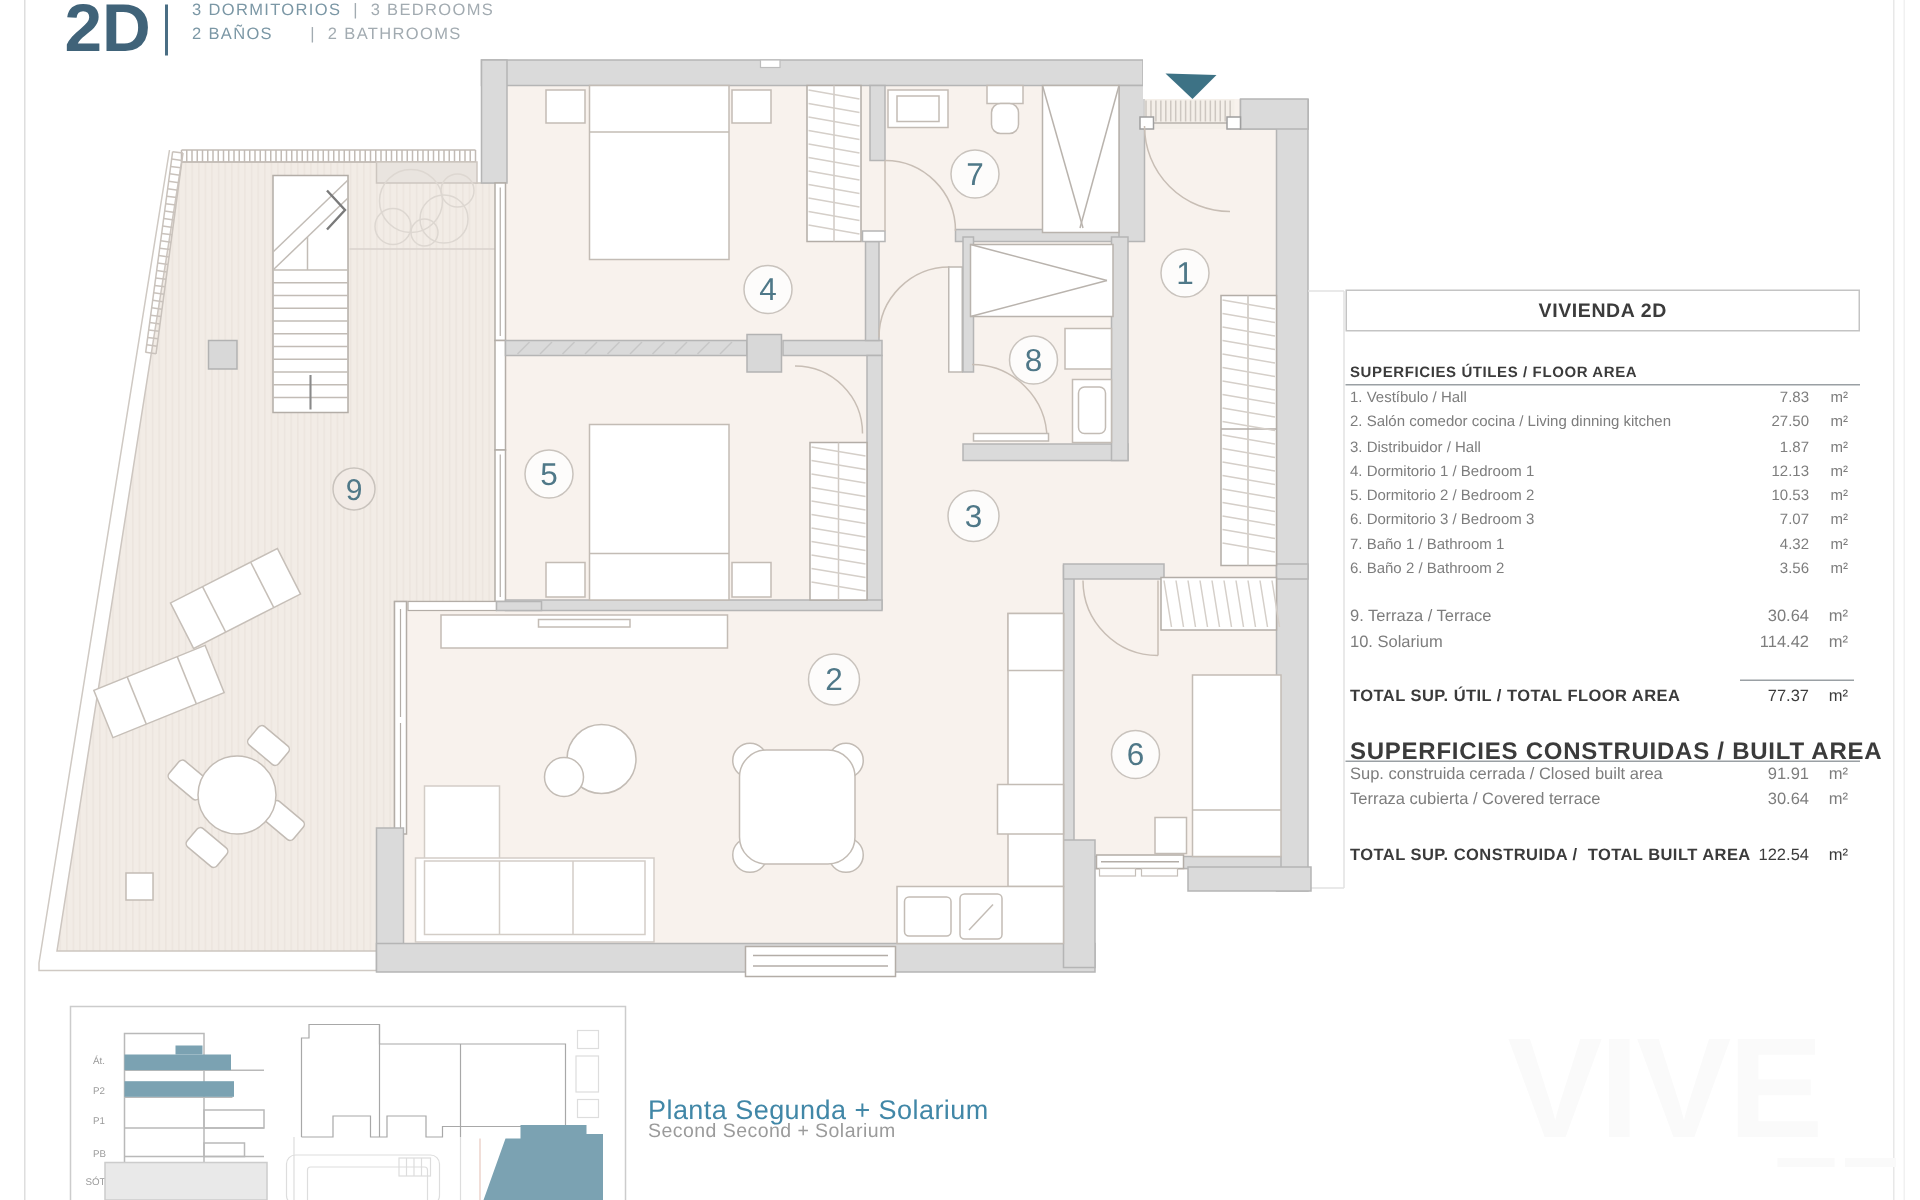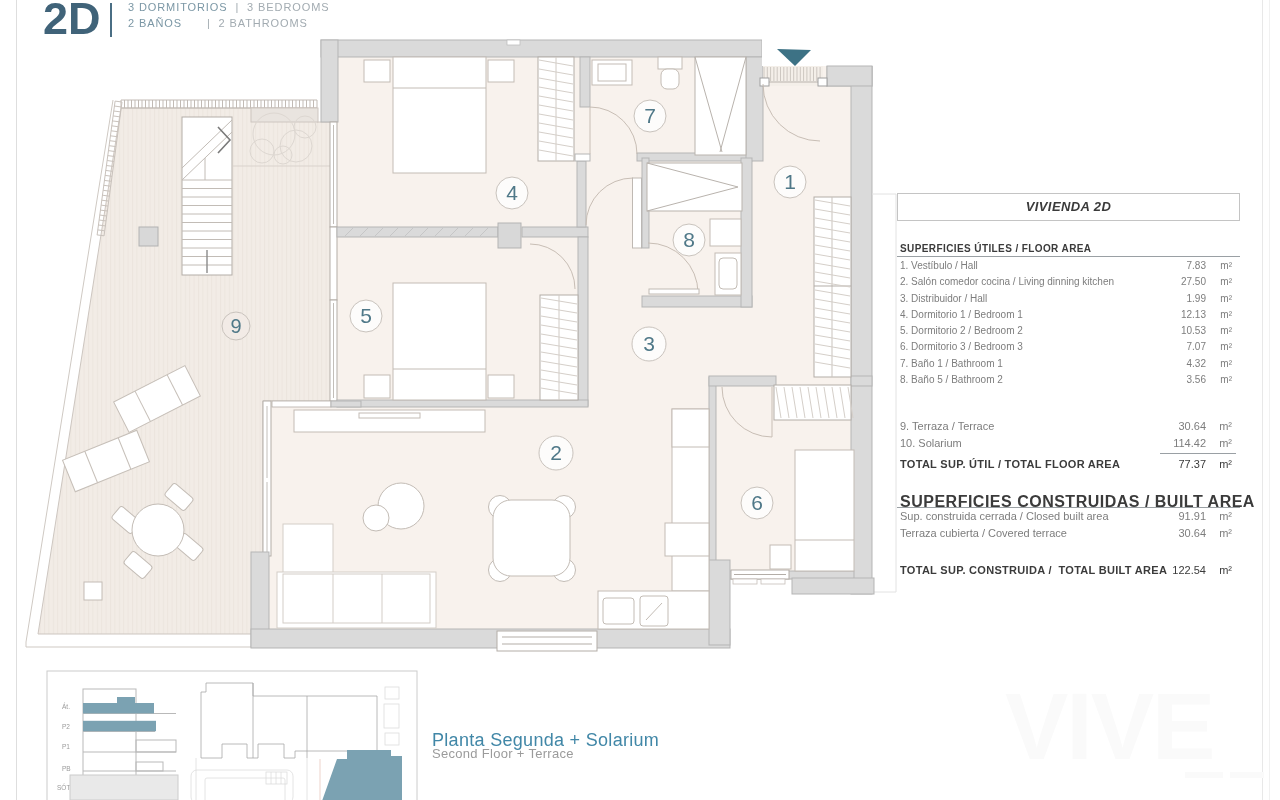--- a/index.html
+++ b/index.html
@@ -515,40 +515,40 @@
     <circle cx="689" cy="240" r="16" fill="#fdfcfb" stroke="#c9c3bd" stroke-width="1"></circle>
     <text x="689" y="247" font-size="21" fill="#4f7888" text-anchor="middle" font-family="Liberation Sans">8</text>
   </g>
 
   <g>
     <circle cx="236" cy="326" r="14" fill="#f2ebe6" stroke="#c9c3bd" stroke-width="1"></circle>
     <text x="236" y="333" font-size="20" fill="#4f7888" text-anchor="middle" font-family="Liberation Sans">9</text>
   </g>
 </svg>
 
-<div class="abs" style="left:897px;top:193px;width:343px;font-style:italic;">
+<div class="abs" style="left:897px;top:193px;width:343px;">
 
   <div style="border:1px solid #c4c4c4;height:26px;line-height:26px;text-align:center;font-size:13px;font-weight:bold;color:#3b3b3b;letter-spacing:0.4px;">VIVIENDA 2D</div>
 </div>
 
 <div class="abs" style="left:900px;top:243px;font-size:10px;font-weight:bold;color:#3b3b3b;letter-spacing:0.4px;">SUPERFICIES ÚTILES / FLOOR AREA</div>
 <div class="abs" style="left:897px;top:256px;width:343px;border-top:1px solid #9aa0a4;"></div>
 
 <div class="abs" style="left:900px;top:260px;width:340px;font-size:10px;color:#7d7d7d;">
   <div style="position:relative;height:16.3px;"><span>1. Vestíbulo / Hall</span><span style="position:absolute;right:34px;">7.83</span><span style="position:absolute;right:8px;">m²</span></div>
   <div style="position:relative;height:16.3px;"><span>2. Salón comedor cocina / Living dinning kitchen</span><span style="position:absolute;right:34px;">27.50</span><span style="position:absolute;right:8px;">m²</span></div>
-  <div style="position:relative;height:16.3px;"><span>3. Distribuidor / Hall</span><span style="position:absolute;right:34px;">1.99</span><span style="position:absolute;right:8px;">m²</span></div>
+  <div style="position:relative;height:16.3px;"><span>3. Distribuidor / Hall</span><span style="position:absolute;right:34px;">1.87</span><span style="position:absolute;right:8px;">m²</span></div>
   <div style="position:relative;height:16.3px;"><span>4. Dormitorio 1 / Bedroom 1</span><span style="position:absolute;right:34px;">12.13</span><span style="position:absolute;right:8px;">m²</span></div>
   <div style="position:relative;height:16.3px;"><span>5. Dormitorio 2 / Bedroom 2</span><span style="position:absolute;right:34px;">10.53</span><span style="position:absolute;right:8px;">m²</span></div>
   <div style="position:relative;height:16.3px;"><span>6. Dormitorio 3 / Bedroom 3</span><span style="position:absolute;right:34px;">7.07</span><span style="position:absolute;right:8px;">m²</span></div>
   <div style="position:relative;height:16.3px;"><span>7. Baño 1 / Bathroom 1</span><span style="position:absolute;right:34px;">4.32</span><span style="position:absolute;right:8px;">m²</span></div>
-  <div style="position:relative;height:16.3px;"><span>8. Baño 5 / Bathroom 2</span><span style="position:absolute;right:34px;">3.56</span><span style="position:absolute;right:8px;">m²</span></div>
+  <div style="position:relative;height:16.3px;"><span>6. Baño 2 / Bathroom 2</span><span style="position:absolute;right:34px;">3.56</span><span style="position:absolute;right:8px;">m²</span></div>
 </div>
 
-<div class="abs" style="left:900px;top:405px;width:340px;font-size:11px;color:#7d7d7d;margin-top:15px;">
+<div class="abs" style="left:900px;top:405px;width:340px;font-size:11px;color:#7d7d7d;">
   <div style="position:relative;height:16.5px;"><span>9. Terraza / Terrace</span><span style="position:absolute;right:34px;">30.64</span><span style="position:absolute;right:8px;">m²</span></div>
   <div style="position:relative;height:16.5px;"><span>10. Solarium</span><span style="position:absolute;right:34px;">114.42</span><span style="position:absolute;right:8px;">m²</span></div>
 </div>
 
 <div class="abs" style="left:1160px;top:453px;width:76px;border-top:1px solid #9aa0a4;"></div>
 
 <div class="abs" style="left:900px;top:458px;width:340px;font-size:11px;color:#3b3b3b;">
   <span style="font-weight:bold;letter-spacing:0.3px;">TOTAL SUP. ÚTIL / TOTAL FLOOR AREA</span>
   <span style="position:absolute;right:34px;">77.37</span><span style="position:absolute;right:8px;">m²</span>
 </div>
@@ -620,15 +620,15 @@
     <line x1="307" y1="758" x2="307" y2="800"></line>
     <line x1="196" y1="758" x2="196" y2="800"></line>
   </g>
   <line x1="320" y1="759" x2="320" y2="800" stroke="#f0dbd4" stroke-width="1.2"></line>
 
   <polygon points="322,801 337,759 347,759 347,750 391,750 391,756 402,756 402,801" fill="#7ba2b2"></polygon>
 </svg>
 
 <div class="abs" style="left:432px;top:730px;font-size:18px;color:#4187a7;letter-spacing:0.3px;">Planta Segunda + Solarium</div>
 
-<div class="abs" style="left:432px;top:746px;font-size:13px;color:#9b9b9b;letter-spacing:0.3px;">Second Floor + Terrace</div>
+<div class="abs" style="left:432px;top:746px;font-size:13px;color:#9b9b9b;letter-spacing:0.3px;">Second Second + Solarium</div>
 
 </div>
 
 </body></html>

